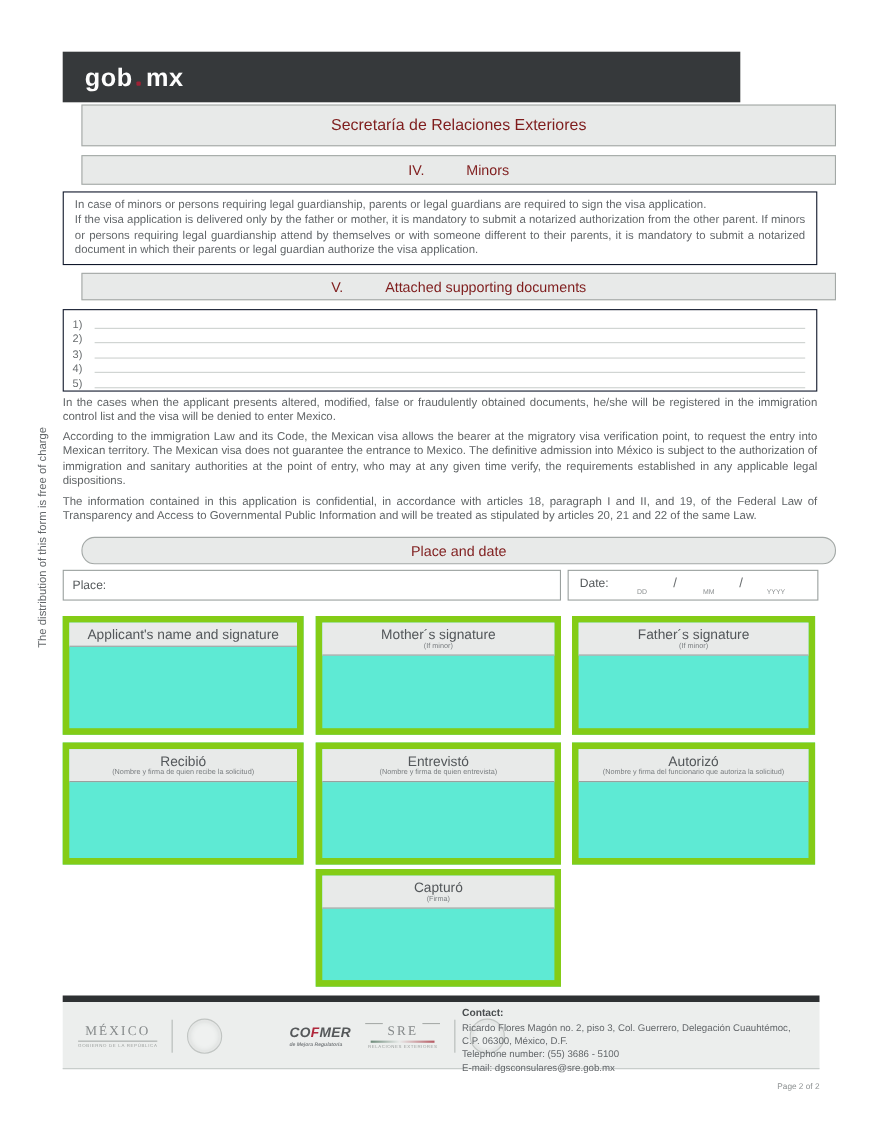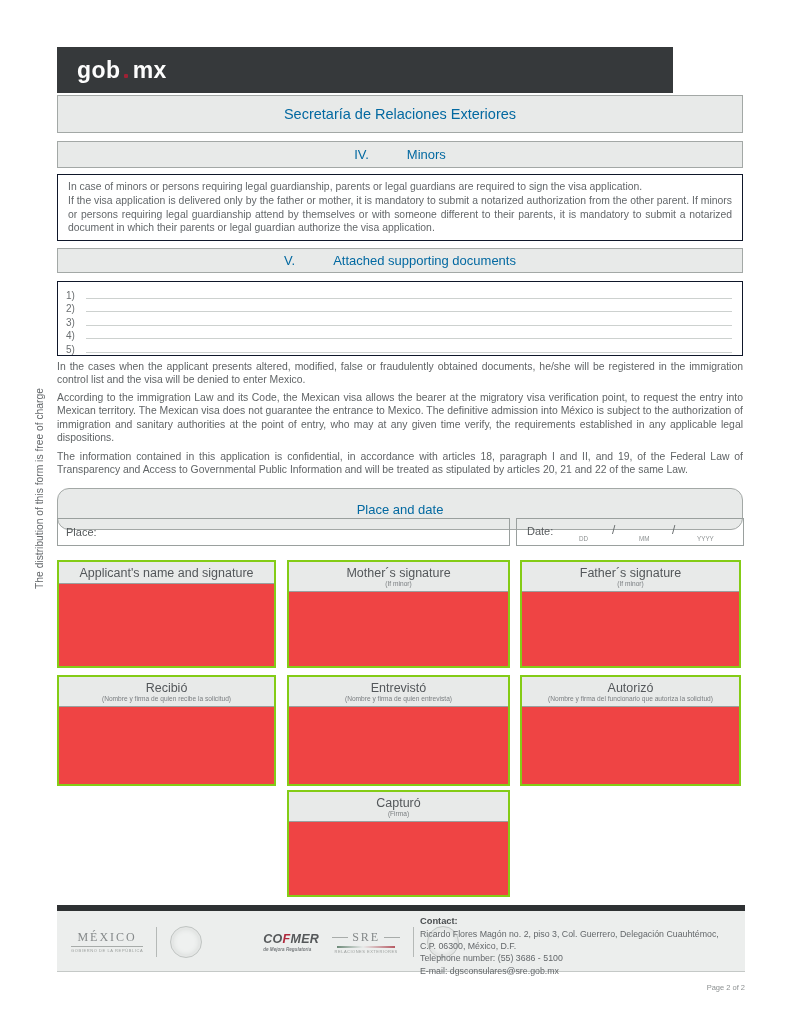--- a/index.html
+++ b/index.html
@@ -6,26 +6,26 @@
   #page{position:relative;width:800px;height:1035px;background:#ffffff;
         font-family:"Liberation Sans",sans-serif;color:#5d6163;overflow:hidden;}
 
   
   .gob-bar{position:absolute;left:57px;top:47px;width:616px;height:46px;background:#36393b;
            display:flex;align-items:center;padding-left:20px;box-sizing:border-box;}
   .gob-logo{color:#fdfdfd;font-size:23px;font-weight:bold;letter-spacing:.5px;display:flex;align-items:baseline;}
   .gob-dot{width:4px;height:4px;background:#9d2235;border-radius:1px;margin:0 5px 2px 3px;display:inline-block;}
 
   
-  .bar{position:absolute;left:57px;width:686px;background:#e8eae9;border:1px solid #a3a8a6;
-       box-sizing:border-box;display:flex;align-items:center;justify-content:center;color:#0369a1;}
+  .bar{position:absolute;left:74px;width:686px;background:#e8eae9;border:1px solid #a3a8a6;
+       box-sizing:border-box;display:flex;align-items:center;justify-content:center;color:#7f1d1d;}
   .bar-secretaria{top:95px;height:38px;font-size:14.5px;}
   .bar-iv{top:141px;height:27px;font-size:13px;}
   .bar-v{top:248px;height:25px;font-size:13px;}
-  .bar-place{top:488px;height:42px;font-size:13px;border-radius:12px;}
+  .bar-place{top:488px;height:25px;font-size:13px;border-radius:12px;}
   .bar .sec-num{margin-right:38px;}
 
   
   .txtbox{position:absolute;left:57px;width:686px;border:1px solid #0f172a;background:#fff;
           box-sizing:border-box;}
   .minors-box{top:174px;height:67px;padding:5px 10px;font-size:10.4px;line-height:13.8px;
               color:#63676a;text-align:justify;}
   .minors-box p{margin:0;}
 
   .attach-box{top:281px;height:75px;padding:5px 10px 0 8px;}
@@ -44,21 +44,21 @@
              box-sizing:border-box;display:flex;align-items:center;padding-left:8px;font-size:11px;color:#55595b;}
   .date-box{position:absolute;left:516px;top:518px;width:228px;height:28px;border:1px solid #9aa09e;
             box-sizing:border-box;font-size:11px;color:#55595b;}
   .date-label{position:absolute;left:10px;top:6px;}
   .date-sub{position:absolute;bottom:3px;font-size:6.3px;color:#8d9192;}
   .date-dd{left:62px;} .date-mm{left:122px;} .date-yy{left:180px;}
   .date-slash{position:absolute;top:4px;font-size:12px;color:#6a6e70;}
   .slash-1{left:95px;} .slash-2{left:155px;}
 
   
-  .sigbox{position:absolute;border:2px solid #84cc16;background:#ef4444;box-sizing:border-box;}
+  .sigbox{position:absolute;border:6px solid #84cc16;background:#5eead4;box-sizing:border-box;}
   .sig-head{background:#e8eae9;border-bottom:1px solid #9aa09e;text-align:center;
             padding:4px 2px 3px 2px;}
   .sig-title{font-size:12.5px;color:#53575a;line-height:14px;}
   .sig-sub{font-size:6.6px;color:#7a7e80;line-height:8px;min-height:0;}
   .sig-sub:empty{display:none;}
   .sig-body{background:#fff;}
 
   .r1{top:560px;height:108px;}
   .r2{top:675px;height:111px;}
   .c1{left:57px;width:219px;}
@@ -80,21 +80,21 @@
   .logo-mexico .mx-sub{font-size:4px;letter-spacing:.6px;color:#9a9e9c;border-top:1px solid #a8acaa;
                        padding-top:1px;margin-top:1px;}
   .logo-sep{width:1px;height:30px;background:#b5b9b7;}
   .seal{width:30px;height:30px;border:1px solid #c0c4c2;border-radius:50%;
         box-shadow:inset 0 0 0 2px #e4e6e5, inset 0 0 6px #c9cdcb;background:#eff1f0;}
   .logo-cofemer{display:flex;flex-direction:column;align-items:flex-start;margin-left:48px;}
   .cof-main{font-size:12.5px;font-weight:bold;font-style:italic;color:#55585a;letter-spacing:.3px;}
   .cof-main .cof-red{color:#b0283c;}
   .cof-sub{font-size:4.6px;font-style:italic;font-weight:bold;color:#7a7e80;margin-top:1px;}
   .logo-sre{display:flex;flex-direction:column;align-items:center;}
-  .sre-row{display:flex;align-items:center;gap:4px;}
+  .sre-row{display:flex;gap:4px;}
   .sre-line{width:16px;height:1px;background:#a8acaa;}
   .sre-name{font-family:"Liberation Serif",serif;font-size:12px;letter-spacing:2px;color:#85898a;}
   .sre-tricolor{width:58px;height:2px;margin-top:1px;
                 background:linear-gradient(90deg,#6d8a79 0%,#e8eae9 45%,#b65a63 100%);}
   .sre-sub{font-size:4px;letter-spacing:.5px;color:#9a9e9c;margin-top:1px;}
   .contact{position:absolute;left:363px;top:5px;width:312px;font-size:8.8px;line-height:11.8px;color:#63676a;}
   .contact-label{font-weight:bold;font-size:9.3px;color:#4a4e50;}
   .contact p{margin:0 0 1px 0;}
 
   .page-label{position:absolute;top:983px;left:57px;width:688px;text-align:right;

